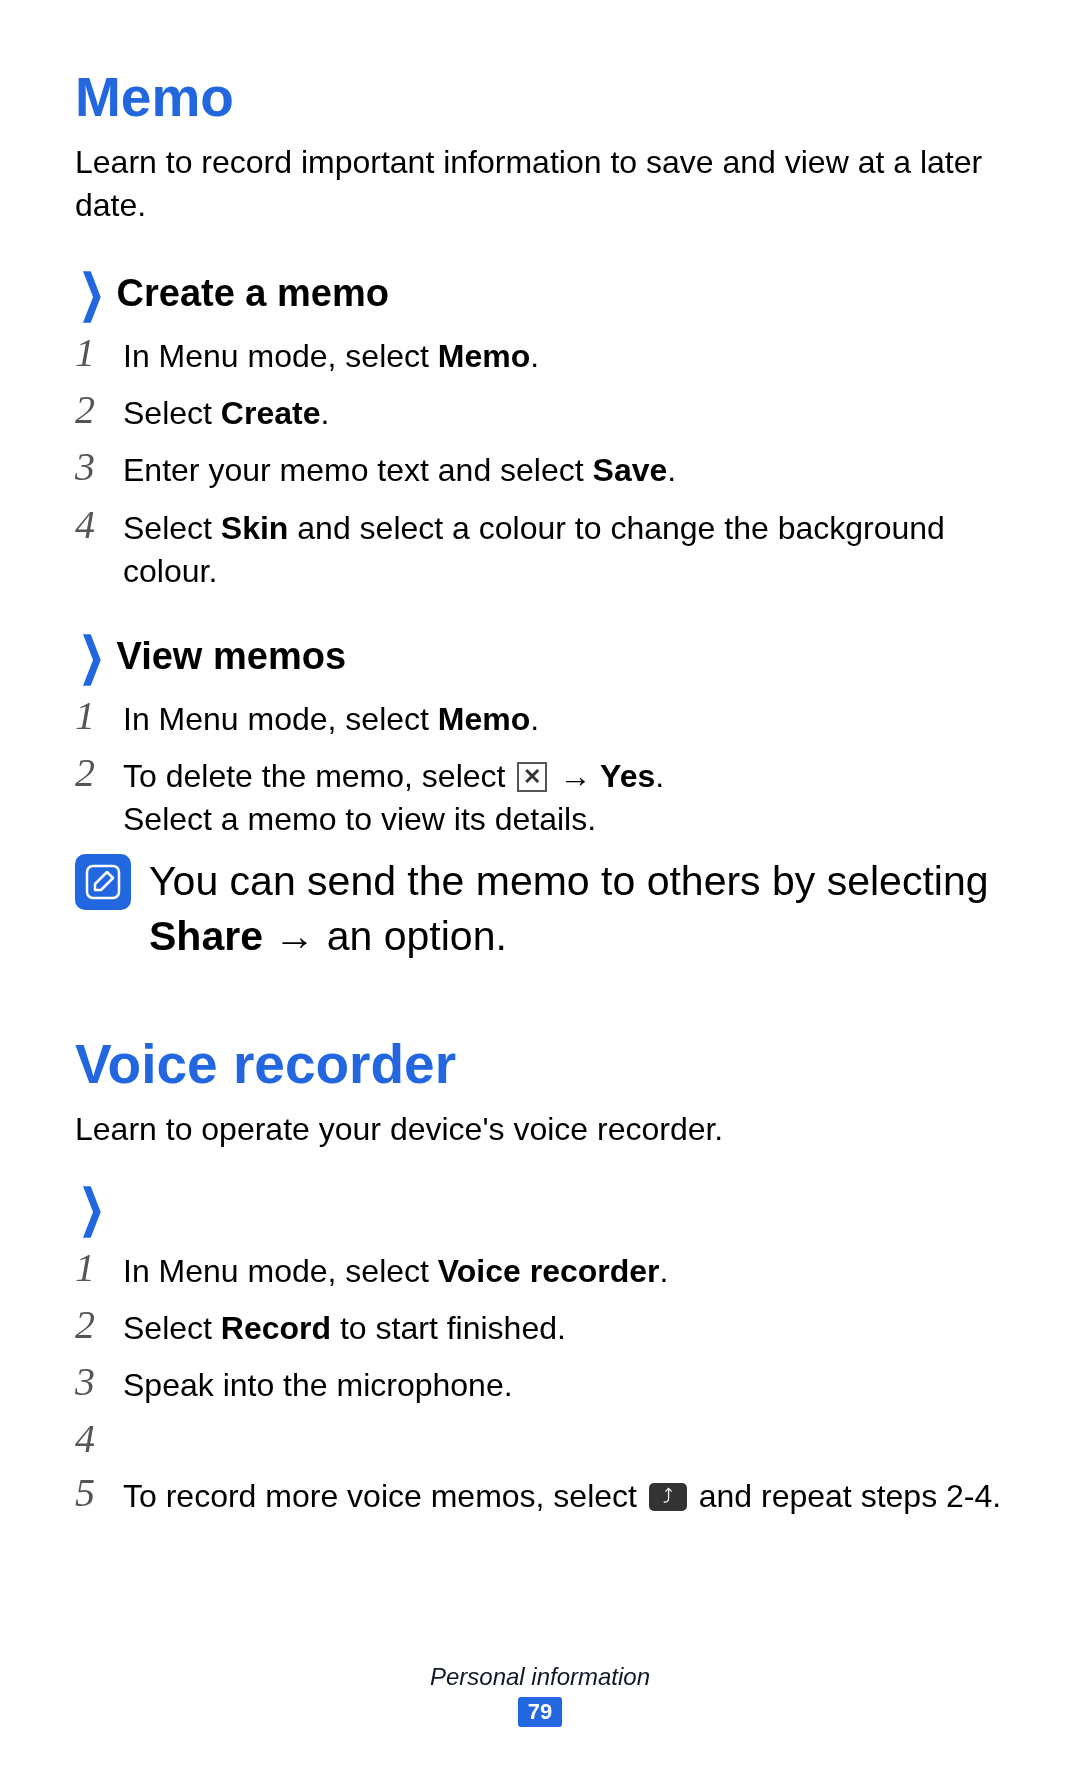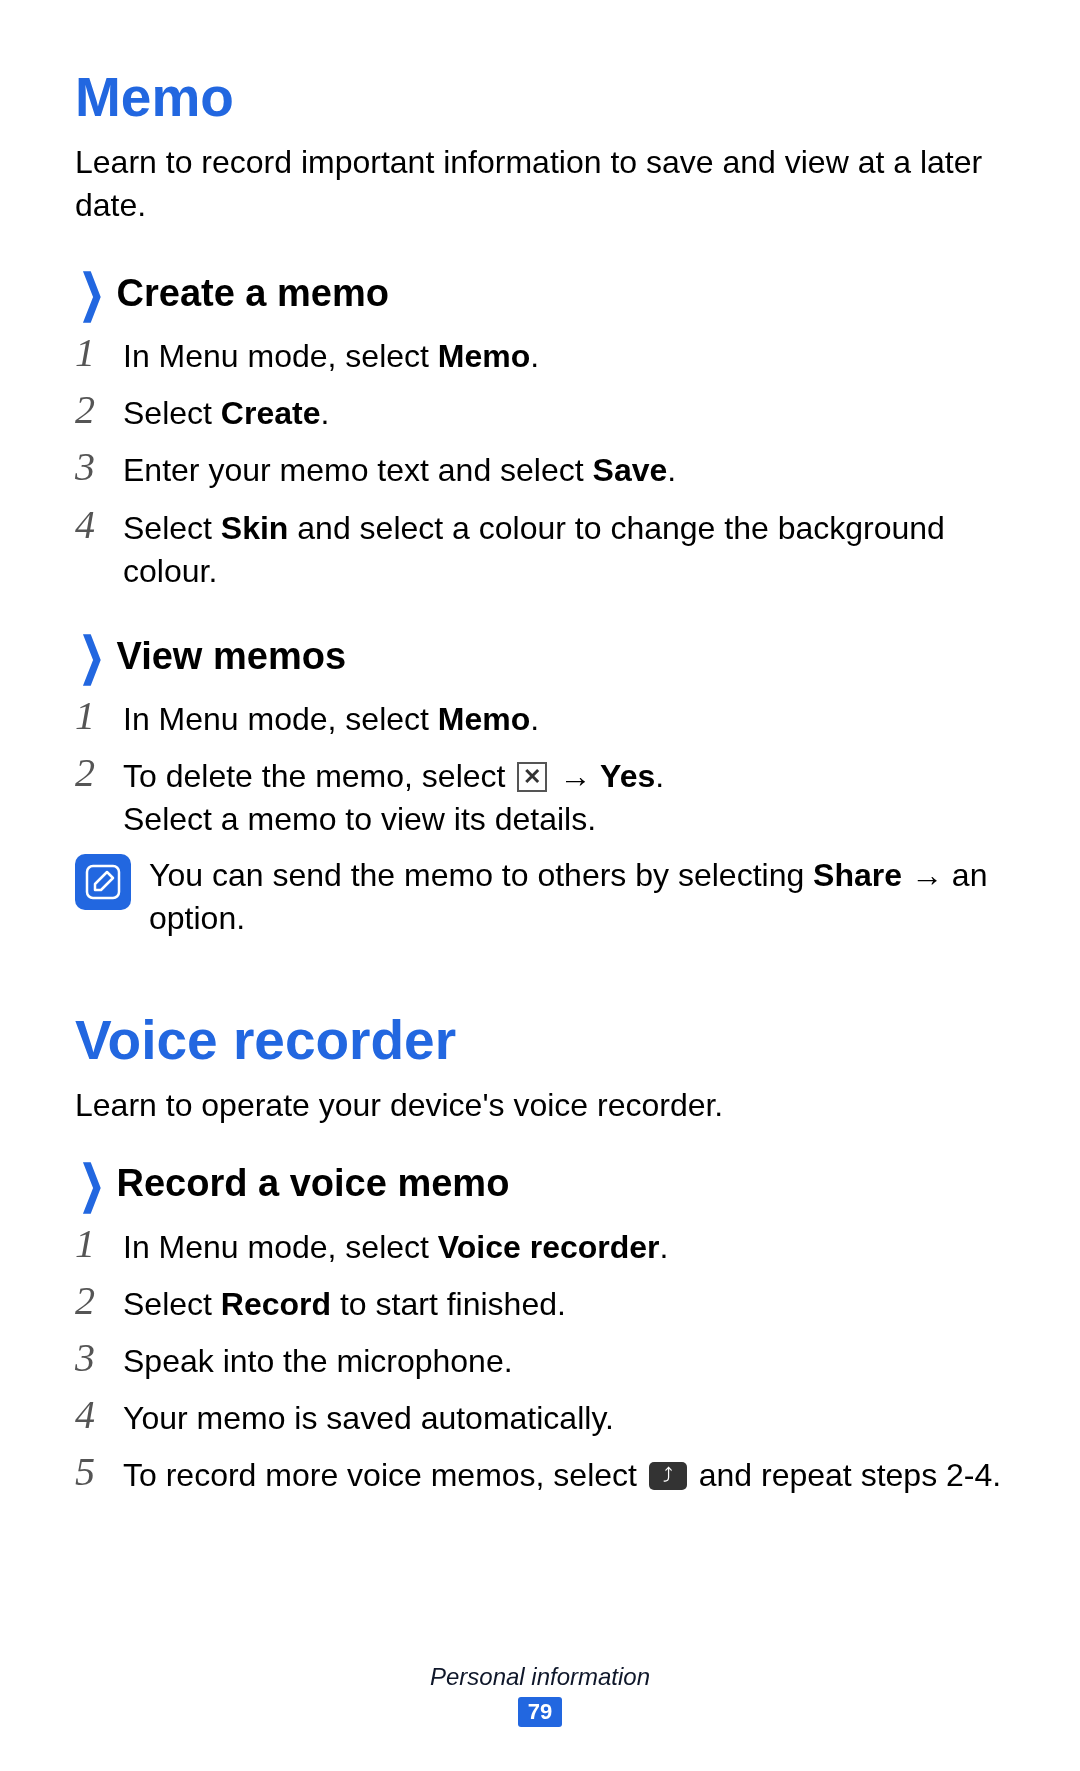--- a/index.html
+++ b/index.html
@@ -91,21 +91,21 @@
       margin-right: 18px;
       display: flex;
       align-items: center;
       justify-content: center;
     }
     .note-icon svg {
       width: 40px;
       height: 40px;
     }
     .note-text {
-      font-size: 32px;
+      font-size: 41px;
       line-height: 1.35;
       padding-top: 0;
     }
     .inline-icon-x {
       display: inline-flex;
       width: 30px;
       height: 30px;
       border: 2px solid #555;
       align-items: center;
       justify-content: center;
@@ -230,21 +230,20 @@
   <div class="note-text">
     <span>You can send the memo to others by selecting </span><span class="bold">Share</span><span> → an option.</span>
   </div>
 </div>
 
 <div class="h1 second">Voice recorder</div>
 <div class="intro" style="margin-bottom:34px;">Learn to operate your device's voice recorder.</div>
 
 <div class="subhead">
   <span class="chevron">❯</span>
-  <span>Record a voice memo</span>
 </div>
 
 <div class="step">
   <div class="step-num">1</div>
   <div class="step-text">
     <span>In Menu mode, select </span><span class="bold">Voice recorder</span><span>.</span>
   </div>
 </div>
 
 <div class="step">
@@ -255,21 +254,20 @@
 </div>
 
 <div class="step">
   <div class="step-num">3</div>
   <div class="step-text">Speak into the microphone.</div>
 </div>
 
 <div class="step">
   <div class="step-num">4</div>
   <div class="step-text">
-    <span class="sub">Your memo is saved automatically.</span>
   </div>
 </div>
 
 <div class="step">
   <div class="step-num">5</div>
   <div class="step-text">
     <span>To record more voice memos, select </span>
     <span class="inline-icon-back">⤴</span>
     <span> and repeat steps 2-4.</span>
   </div>

